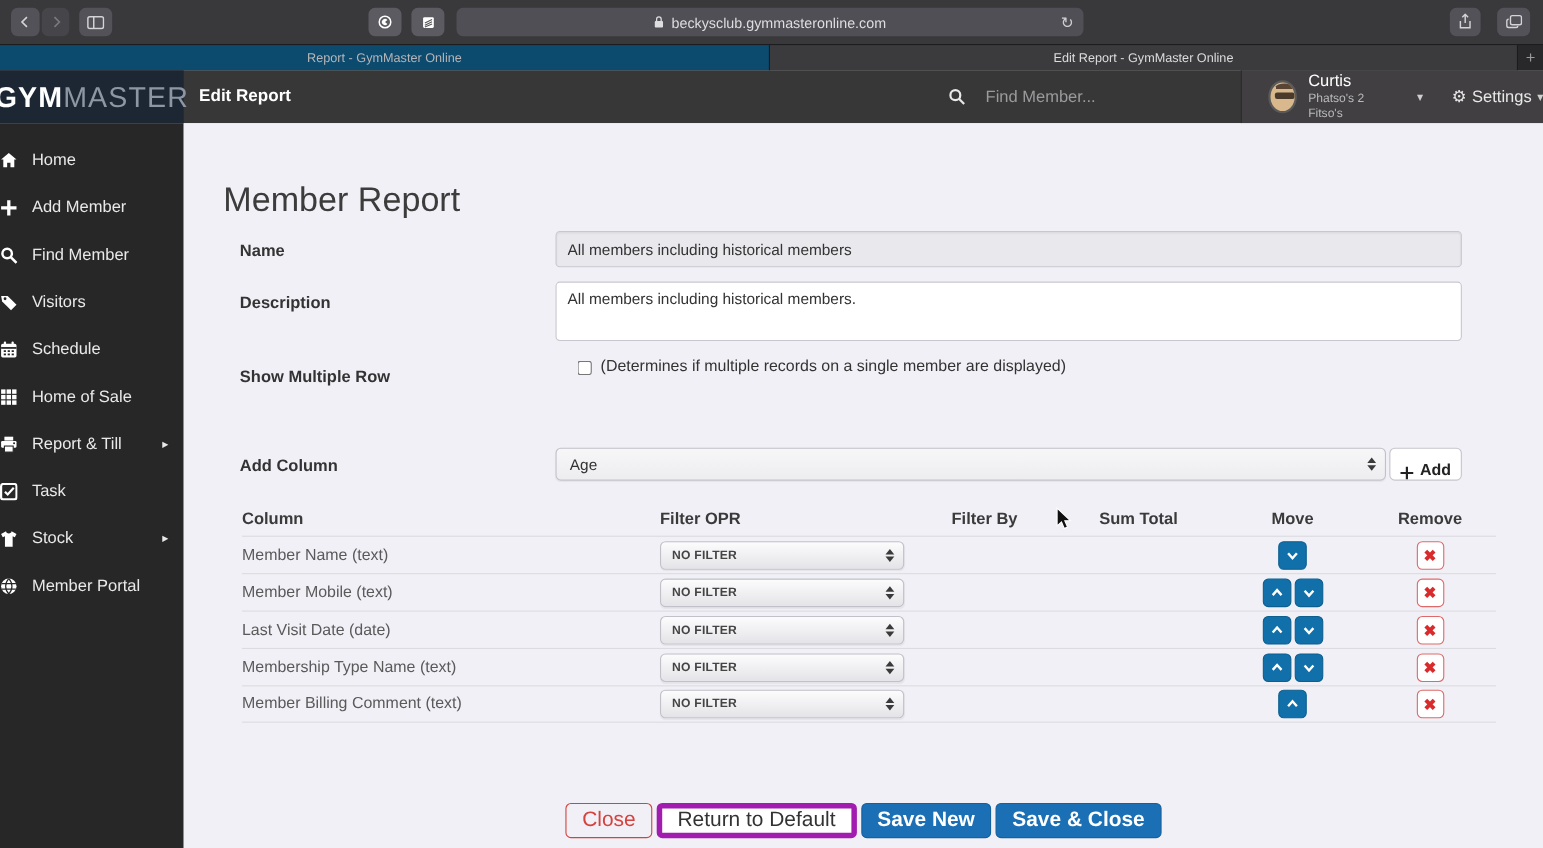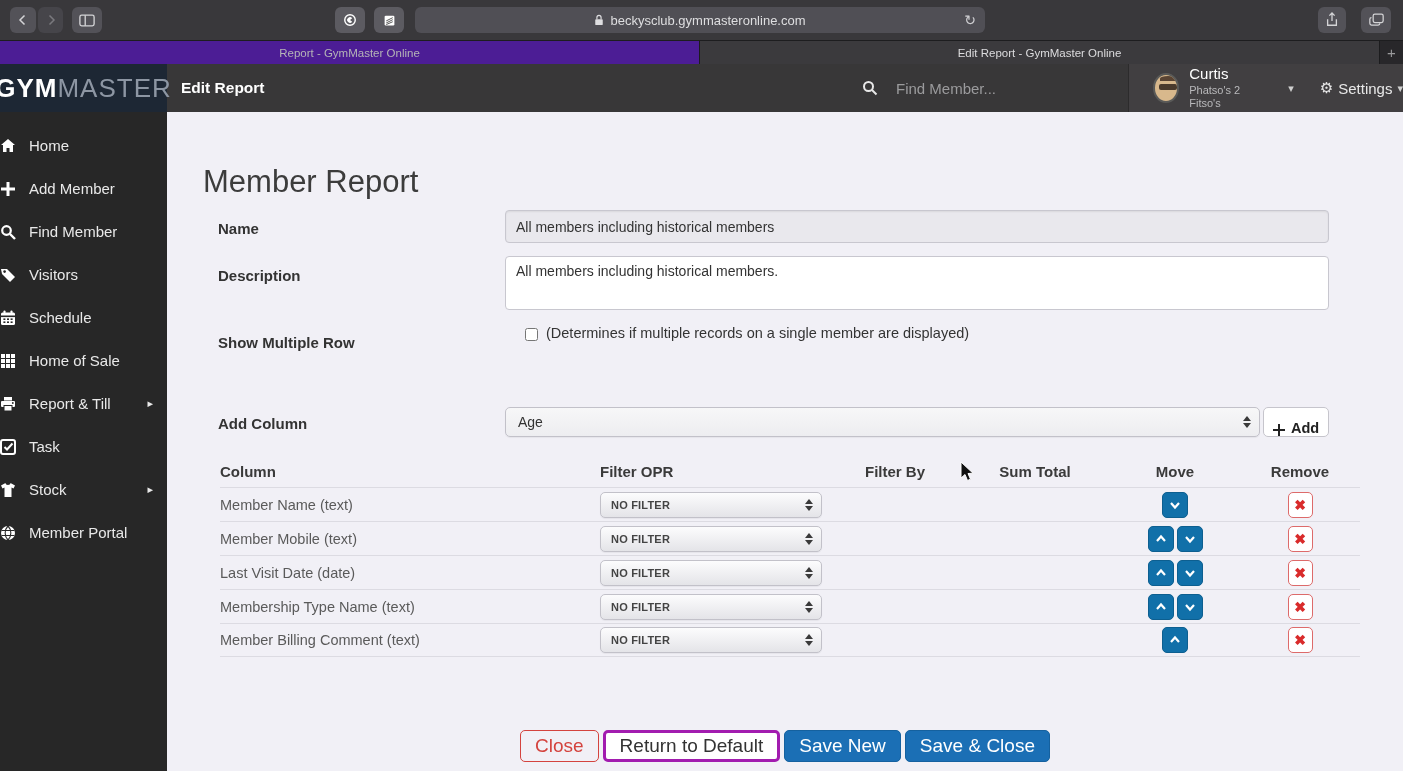--- a/index.html
+++ b/index.html
@@ -16,21 +16,21 @@
   .tb-ext2 { position:absolute; left:374px; width:30px; background:#5c5b61; }
   .urlbar { position:absolute; left:415px; top:7px; width:570px; height:26px; background:#504f55; border-radius:6px;
             display:flex; align-items:center; justify-content:center; color:#dedee0; font-size:13px; }
   .urlbar .reload { position:absolute; right:9px; font-size:14px; color:#cfcfd2; }
   .tb-share { position:absolute; left:1318px; width:28px; }
   .tb-tabs  { position:absolute; left:1361px; width:30px; }
 
   
   .tabbar { position:absolute; left:0; top:40px; width:1403px; height:24px; background:#28272a; display:flex; border-top:1px solid #1d1d1f; }
   .tab { height:100%; display:flex; align-items:center; justify-content:center; font-size:11.5px; color:#b5b5b7; border-right:1px solid #1c1c1e; }
-  .tab.inactive { width:700px; background:#4c1d95; }
+  .tab.inactive { width:700px; background:#0c4a6e; }
   .tab.active { width:680px; background:#3b3a3d; color:#dcdcde; }
   .newtab { flex:1; display:flex; align-items:center; justify-content:center; color:#9a9a9c; font-size:15px; }
 
   
   .appheader { position:absolute; left:0; top:64px; width:1403px; height:48px; background:#383738; display:flex; align-items:center; }
   .logo { position:absolute; left:0; top:0; width:167px; height:48px; background:#1d2734; display:flex; align-items:center; justify-content:center;
           font-size:26px; letter-spacing:1px; color:#fff; }
   .logo .bold { font-weight:bold; color:#ffffff; }
   .logo .light { font-weight:300; color:#8d96a3; }
   .page-title { position:absolute; left:181px; color:#fff; font-size:15.5px; font-weight:bold; }
@@ -90,22 +90,22 @@
   .mvbtn { width:26px; height:26px; background:#1170a9; border:1px solid #0d5f90; border-radius:5px; display:flex; align-items:center; justify-content:center; cursor:pointer; }
   .mvbtn svg { width:14px; height:14px; }
   .rmcell { display:flex; justify-content:center; }
   .rmbtn { width:25px; height:26px; background:#fff; border:1px solid #dd6a6a; border-radius:5px; color:#d92b2b; font-size:14px; font-weight:bold;
            display:flex; align-items:center; justify-content:center; cursor:pointer; }
 
   
   .footer { position:absolute; left:0; top:618px; width:1236px; display:flex; justify-content:center; gap:4px; }
   .fbtn { height:32px; border-radius:5px; font-size:19px; display:flex; align-items:center; justify-content:center; padding:0 14px; cursor:pointer; font-family:"Liberation Sans",sans-serif; }
   .btn-close { background:transparent; border:1px solid #d4433e; color:#d4433e; }
-  .btn-default { background:#fff; border:3px solid #a21caf; color:#333; }
-  .btn-blue { background:#1b6fb5; border:1px solid #15619f; color:#fff; font-weight:normal; }
+  .btn-default { background:#fff; border:5px solid #a21caf; color:#333; }
+  .btn-blue { background:#1b6fb5; border:1px solid #15619f; color:#fff; font-weight:bold; }
 
   .cursor { position:absolute; left:960px; top:461px; z-index:50; }
 </style>
 </head>
 <body>
 
 <div class="toolbar">
   <div class="tb-btn tb-back">
     <svg viewBox="0 0 16 16" width="12" height="12">
         <path d="M10 2 L4 8 L10 14" stroke="#d4d4d6" stroke-width="2" fill="none"></path>

